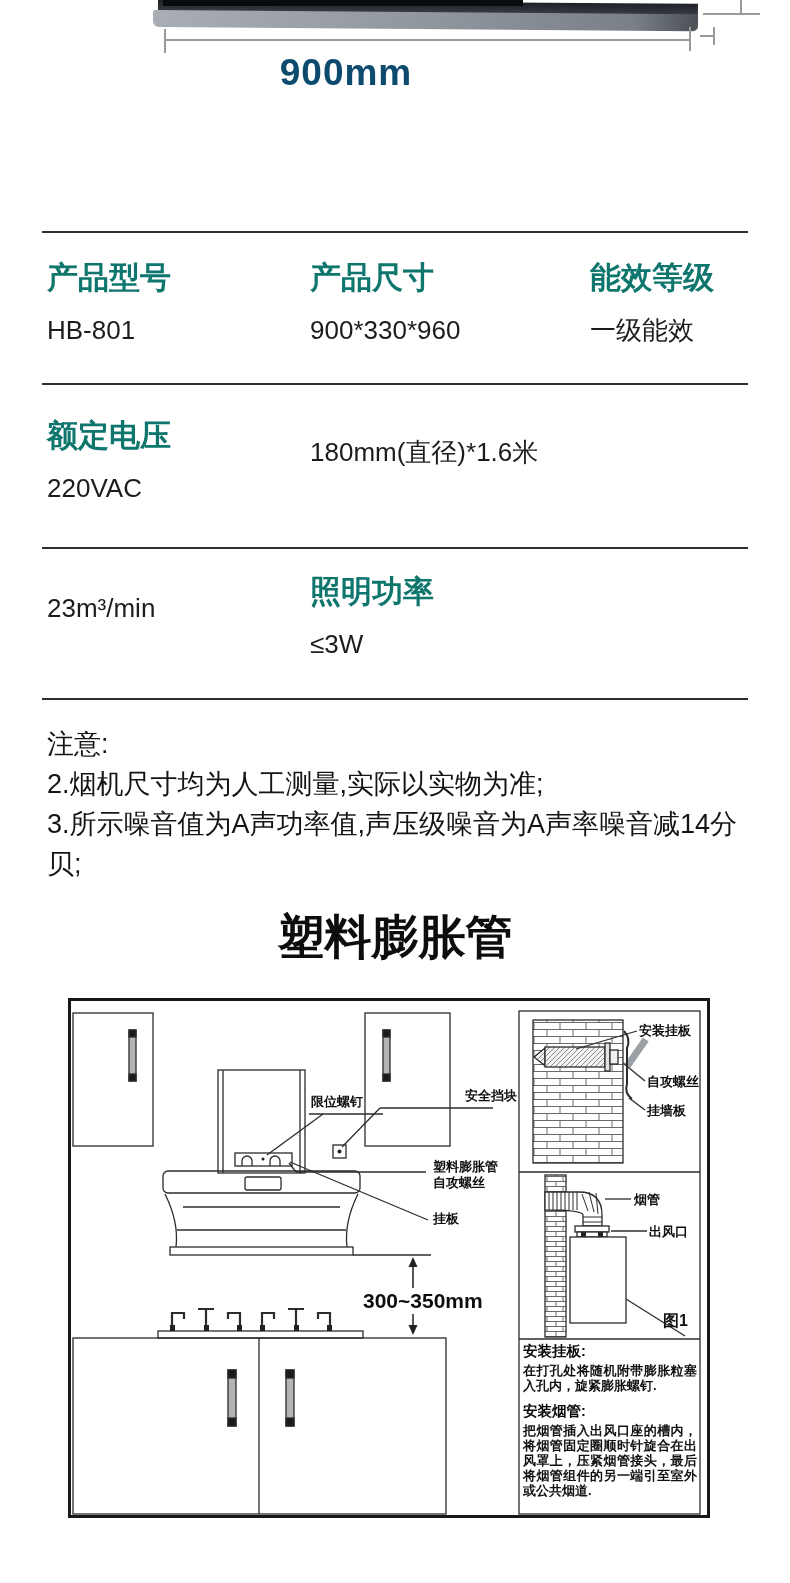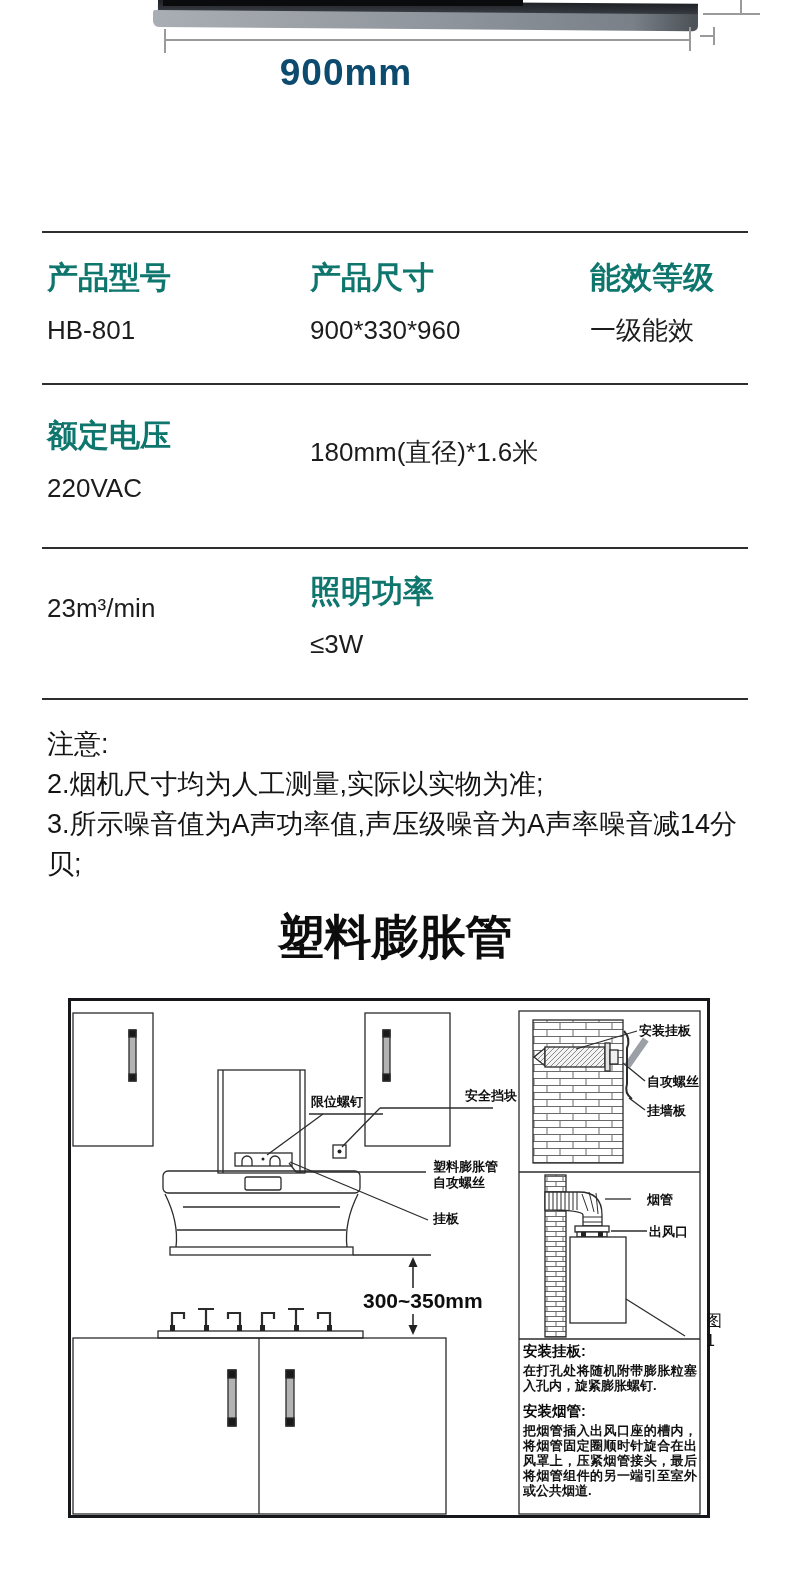--- a/index.html
+++ b/index.html
@@ -23,21 +23,21 @@
   .spec-label{font-size:31px;font-weight:bold;color:#0f766e;line-height:36px;}
   .spec-value{font-size:26px;color:#1c1c1c;margin-top:19px;line-height:30px;}
   
   .notes{left:47px;top:724px;width:700px;font-size:27px;line-height:40px;color:#141414;}
   
   .install-title{left:0;top:906px;width:790px;text-align:center;font-size:47px;font-weight:bold;color:#0d0d0d;}
   .diagram{left:68px;top:998px;width:642px;height:520px;border:3px solid #16171a;box-sizing:border-box;}
   .diagram svg{position:absolute;left:0;top:0;}
   .dlabel{position:absolute;font-size:13px;font-weight:bold;color:#0e0e0e;white-space:nowrap;line-height:15px;}
   .dim300{position:absolute;left:292px;top:288px;font-size:21px;font-weight:bold;color:#0e0e0e;white-space:nowrap;}
-  .figlabel{position:absolute;left:592px;top:310px;font-size:16px;font-weight:normal;margin-left:43px;}
+  .figlabel{position:absolute;left:592px;top:310px;font-size:16px;font-weight:bold;}
   .instructions{position:absolute;left:452px;top:341px;width:174px;}
   .inst-head{font-size:14.5px;font-weight:bold;color:#0a0a0a;margin-bottom:2px;}
   .inst-body{font-size:13px;font-weight:600;line-height:15px;color:#111;margin-bottom:9px;text-align:justify;}
 </style>
 </head>
 <body>
 
 <div class="abs hood-top"></div>
 <div class="abs hood-black"></div>
 <div class="abs hood-under"></div>
@@ -234,21 +234,21 @@
 
   <div class="dlabel" style="left:240px;top:93px;">限位螺钉</div>
   <div class="dlabel" style="left:394px;top:87px;">安全挡块</div>
   <div class="dlabel" style="left:362px;top:158px;">塑料膨胀管</div>
   <div class="dlabel" style="left:362px;top:174px;">自攻螺丝</div>
   <div class="dlabel" style="left:362px;top:210px;">挂板</div>
   <div class="dim300">300~350mm</div>
   <div class="dlabel" style="left:568px;top:22px;">安装挂板</div>
   <div class="dlabel" style="left:576px;top:73px;">自攻螺丝</div>
   <div class="dlabel" style="left:576px;top:102px;">挂墙板</div>
-  <div class="dlabel" style="left:563px;top:191px;margin-left:13px;">烟管</div>
+  <div class="dlabel" style="left:563px;top:191px;">烟管</div>
   <div class="dlabel" style="left:578px;top:223px;">出风口</div>
   <div class="figlabel">图1</div>
 
   <div class="instructions">
     <div class="inst-head">安装挂板:</div>
     <div class="inst-body">在打孔处将随机附带膨胀粒塞入孔内，旋紧膨胀螺钉.</div>
     <div class="inst-head">安装烟管:</div>
     <div class="inst-body">把烟管插入出风口座的槽内，将烟管固定圈顺时针旋合在出风罩上，压紧烟管接头，最后将烟管组件的另一端引至室外或公共烟道.</div>
   </div>
 </div>

